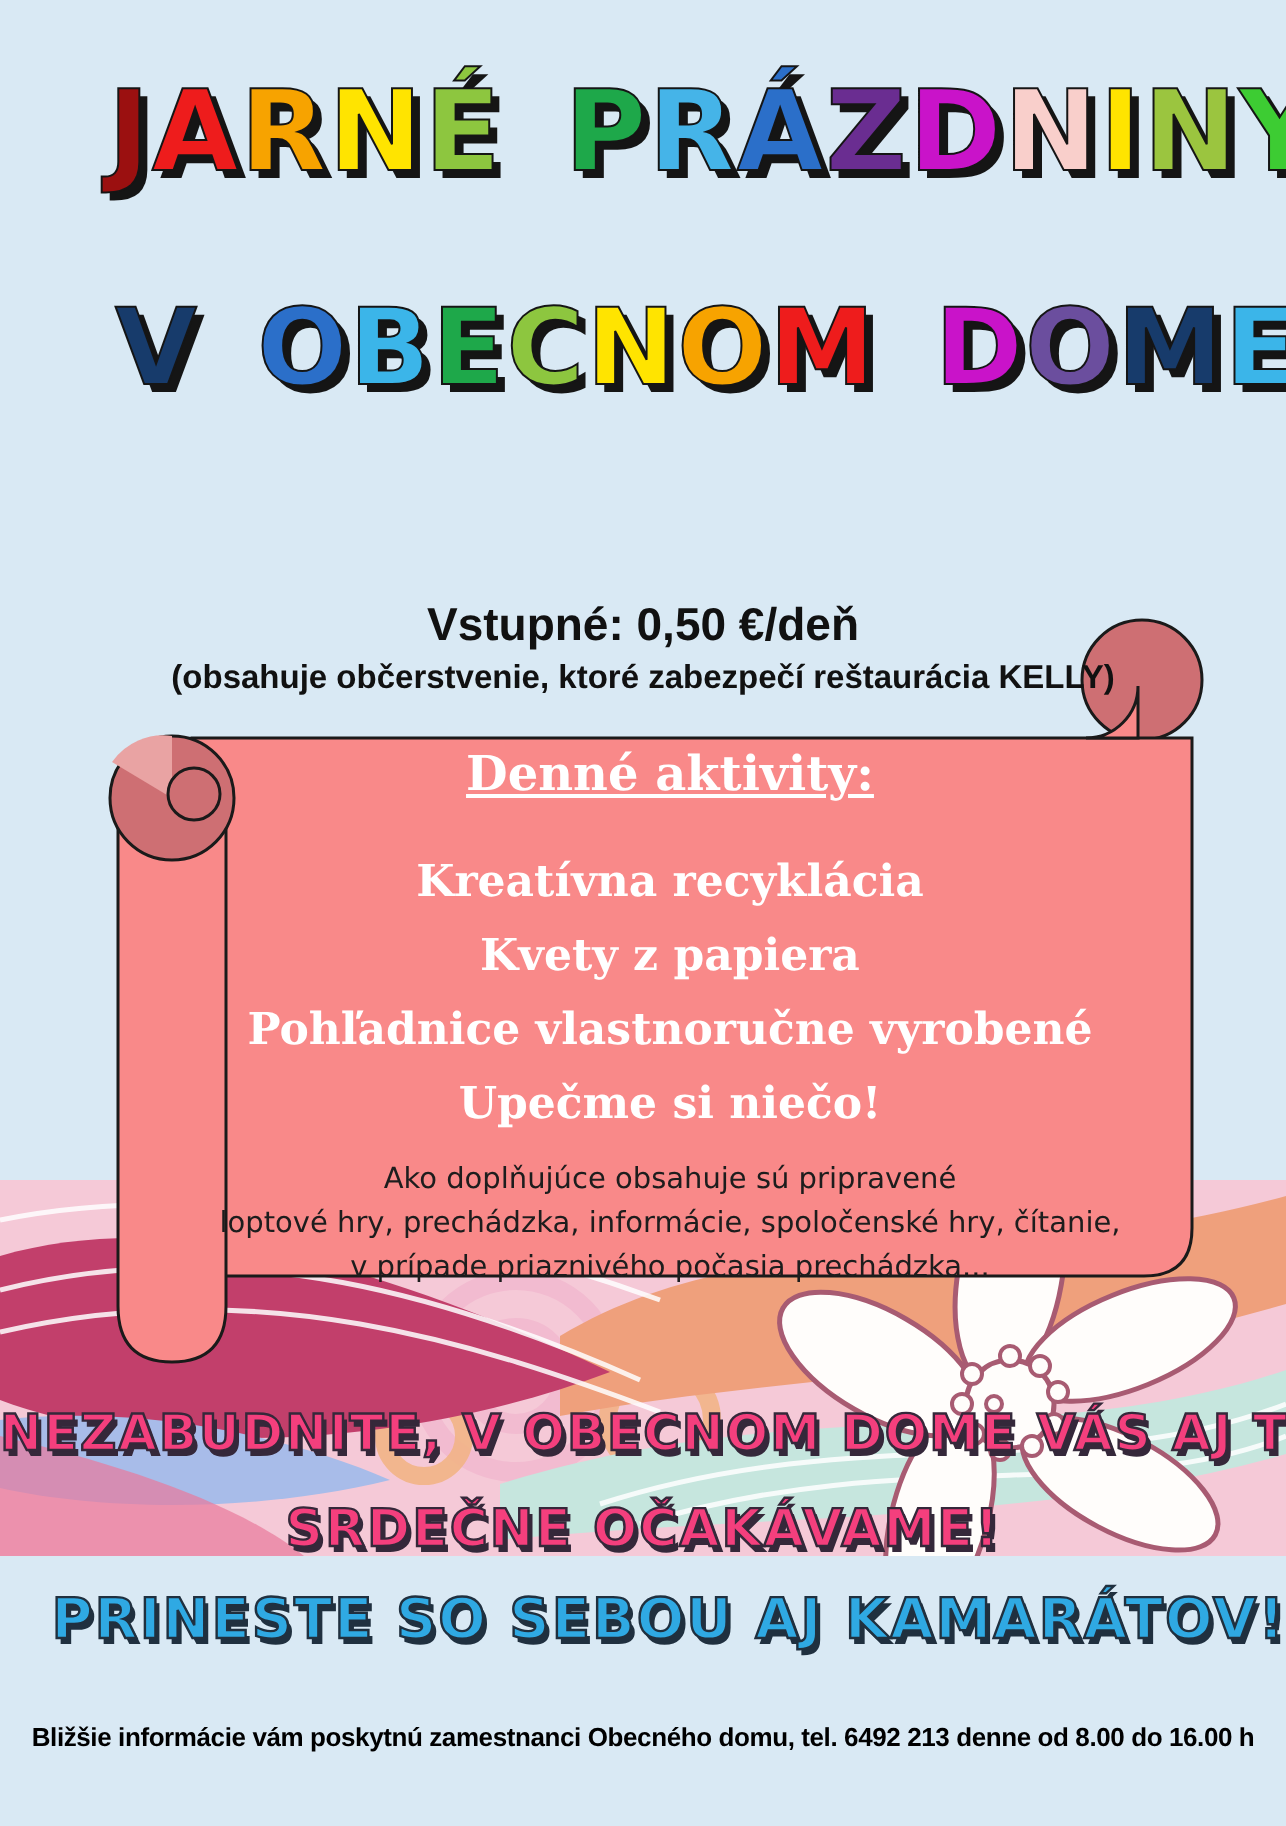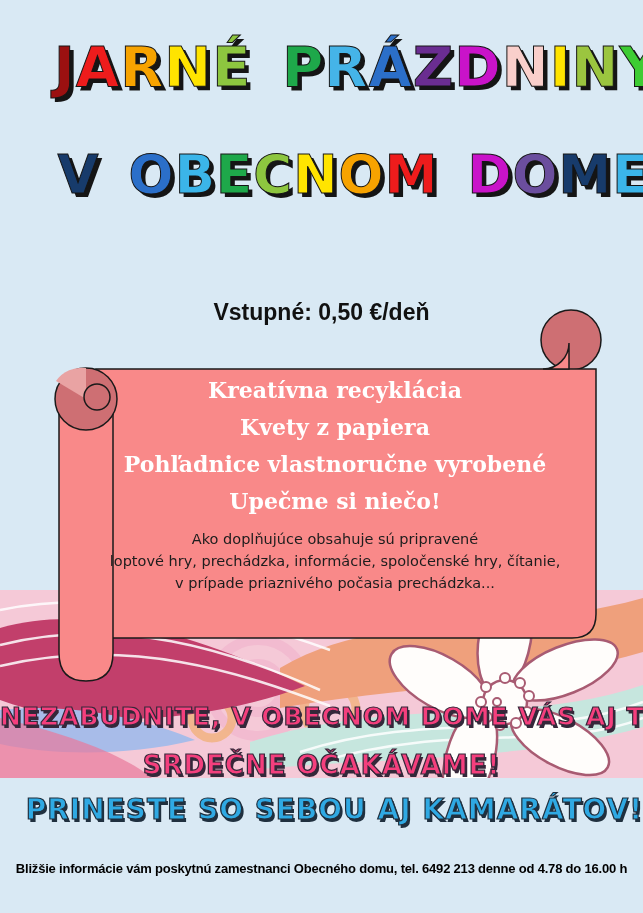--- a/index.html
+++ b/index.html
@@ -125,34 +125,36 @@
     <circle cx="86" cy="399" r="31" style="fill:var(--scroll-roll,#ce6f73)" stroke="#1a1a1a" stroke-width="1.5"></circle>
     <path d="M86,399 L56,381 A31,31 0 0 1 86,368 Z" style="fill:var(--scroll-fold,#e9a3a3)"></path>
     <circle cx="97" cy="397" r="13" style="fill:var(--scroll-roll,#ce6f73)" stroke="#1a1a1a" stroke-width="1.5"></circle>
   </svg>
 
   <div class="abs title title1"><span style="color: rgb(155, 16, 16);">J</span><span style="color: rgb(238, 28, 28);">A</span><span style="color: rgb(247, 163, 0);">R</span><span style="color: rgb(255, 228, 0);">N</span><span style="color: rgb(141, 198, 63);">É</span><span class="sp"></span><span style="color: rgb(30, 168, 74);">P</span><span style="color: rgb(69, 180, 232);">R</span><span style="color: rgb(43, 111, 201);">Á</span><span style="color: rgb(106, 45, 145);">Z</span><span style="color: rgb(201, 19, 201);">D</span><span style="color: rgb(249, 207, 203);">N</span><span style="color: rgb(255, 228, 0);">I</span><span style="color: rgb(155, 197, 63);">N</span><span style="color: rgb(61, 204, 51);">Y</span></div>
   <div class="abs title title2"><span style="color: rgb(23, 59, 107);">V</span><span class="sp"></span><span style="color: rgb(43, 111, 201);">O</span><span style="color: rgb(59, 181, 233);">B</span><span style="color: rgb(30, 168, 74);">E</span><span style="color: rgb(141, 198, 63);">C</span><span style="color: rgb(255, 228, 0);">N</span><span style="color: rgb(247, 163, 0);">O</span><span style="color: rgb(238, 28, 28);">M</span><span class="sp"></span><span style="color: rgb(201, 19, 201);">D</span><span style="color: rgb(107, 78, 158);">O</span><span style="color: rgb(23, 59, 107);">M</span><span style="color: rgb(59, 181, 233);">E</span></div>
 
 
   <div class="abs entry">Vstupné:  0,50 €/deň</div>
+  <div class="abs entrynote">(obsahuje občerstvenie, ktoré zabezpečí reštaurácia KELLY)</div>
 
   <div class="scrolltext">
+    <div class="scrollhead">Denné aktivity:</div>
     <div class="acts">
         <div class="line">Kreatívna recyklácia</div>
         <div class="line">Kvety z papiera</div>
         <div class="line">Pohľadnice vlastnoručne vyrobené</div>
         <div class="line">Upečme si niečo!</div>
       </div>
     <div class="extras">
         <div class="line">Ako doplňujúce obsahuje sú pripravené</div>
         <div class="line">loptové hry, prechádzka, informácie, spoločenské hry, čítanie,</div>
         <div class="line">v  prípade priaznivého počasia prechádzka...</div>
       </div>
   </div>
 
   <div class="abs comic pink1">NEZABUDNITE, V OBECNOM DOME VÁS AJ TERAZ</div>
   <div class="abs comic pink2">SRDEČNE OČAKÁVAME!</div>
   <div class="abs comic blue">PRINESTE SO SEBOU AJ KAMARÁTOV!</div>
 
-  <div class="abs footer">Bližšie informácie vám poskytnú zamestnanci Obecného domu, tel. 6492 213 denne od 4.78 do 16.00 h</div>
+  <div class="abs footer">Bližšie informácie vám poskytnú zamestnanci Obecného domu, tel. 6492 213 denne od 8.00 do 16.00 h</div>
 
 </div>
 
 </body></html>

